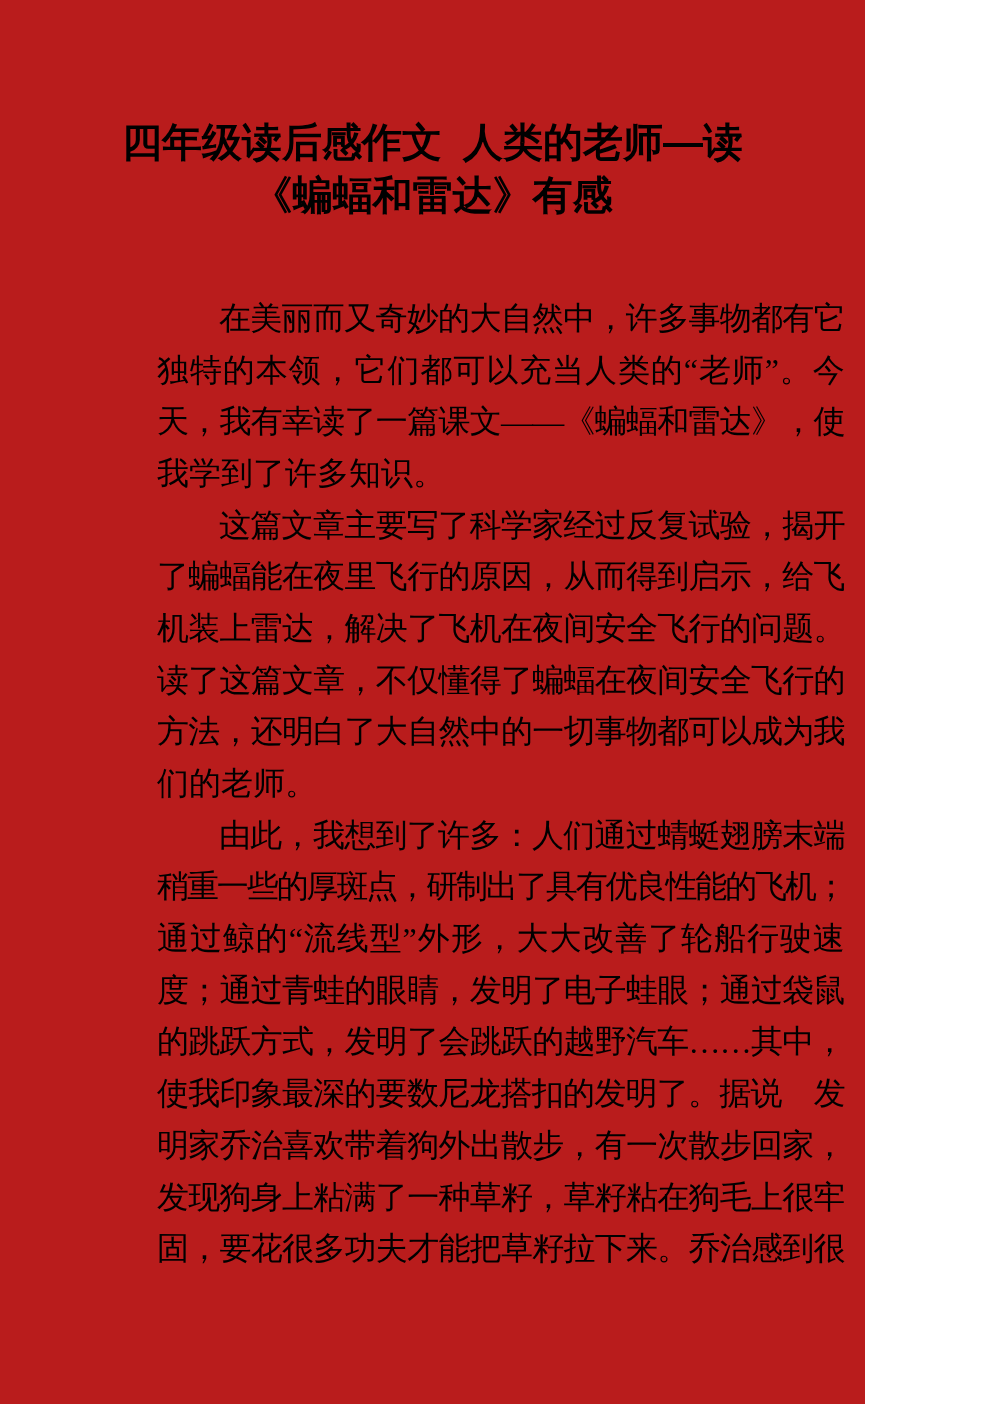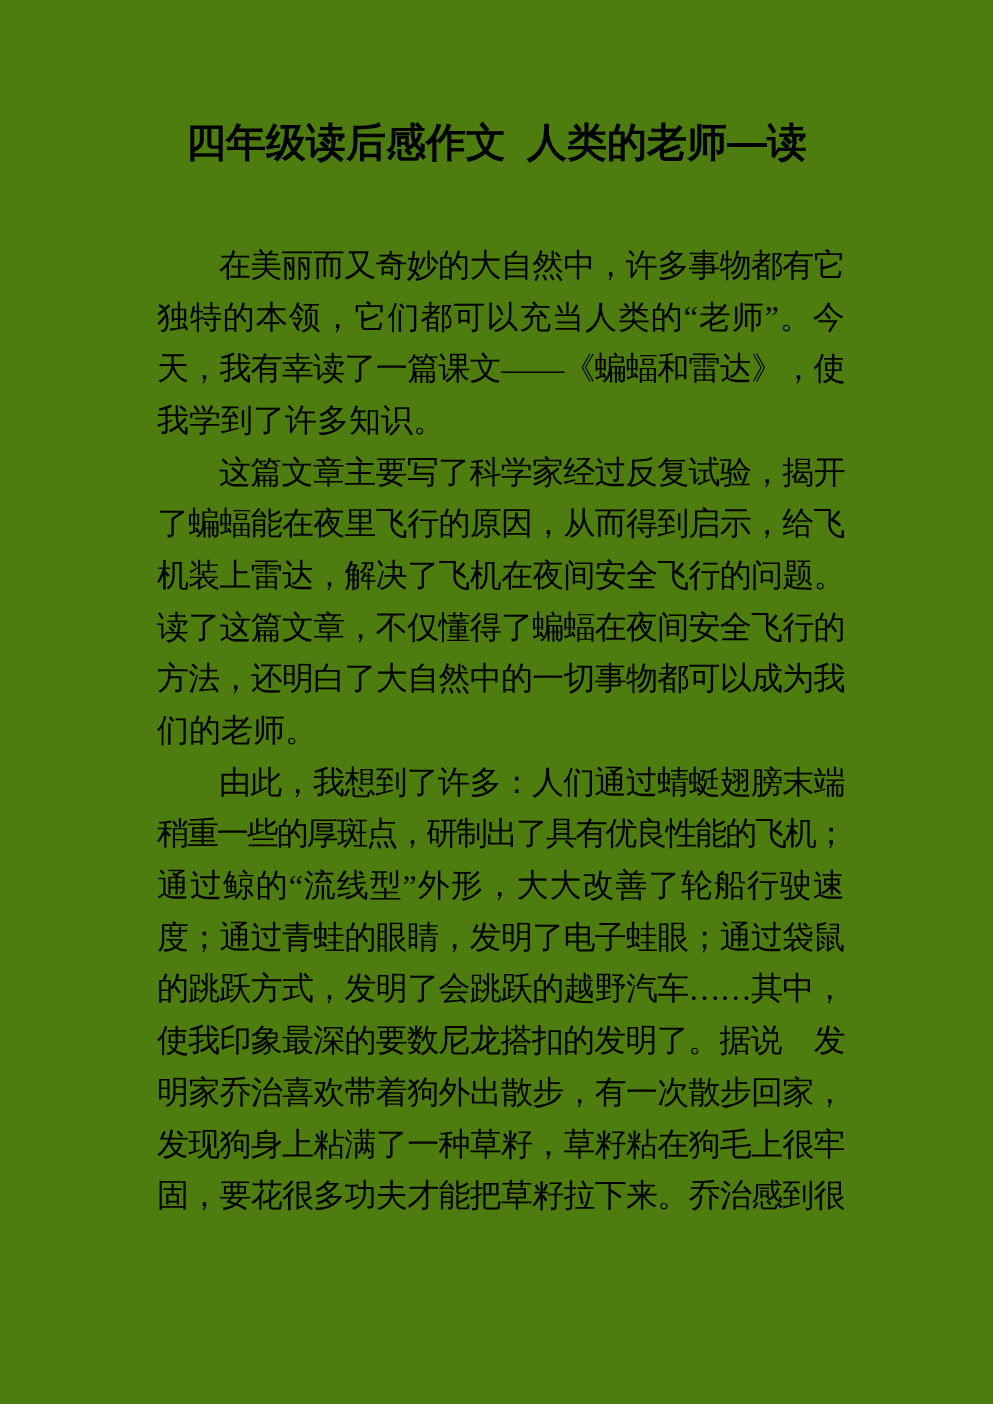--- a/index.html
+++ b/index.html
@@ -2,23 +2,23 @@
 <html><head>
 <meta charset="utf-8">
 <style>
   html, body {
     margin: 0;
     padding: 0;
     background: #ffffff;
   }
   .page {
     position: relative;
-    width: 993px;
+    width: 865px;
     height: 1404px;
-    background: #4d7c0f;
+    background: #b91c1c;
     overflow: hidden;
     color: #000000;
   }
   .title {
     padding-top: 116px;
     text-align: center;
     font-family: "Liberation Sans", "DejaVu Sans", sans-serif;
     font-weight: bold;
     font-size: 40px;
     line-height: 53px;
@@ -56,20 +56,21 @@
     flex: 0 0 1em;
   }
 </style>
 </head>
 <body>
 
 <div class="page">
 
   <div class="title">
     <div class="title-line">四年级读后感作文 人类的老师—读</div>
+    <div class="title-line">《蝙蝠和雷达》有感</div>
   </div>
 
   <div class="essay">
       <div class="line justify indent"><span class="ch">在</span><span class="ch">美</span><span class="ch">丽</span><span class="ch">而</span><span class="ch">又</span><span class="ch">奇</span><span class="ch">妙</span><span class="ch">的</span><span class="ch">大</span><span class="ch">自</span><span class="ch">然</span><span class="ch">中</span><span class="ch">，</span><span class="ch">许</span><span class="ch">多</span><span class="ch">事</span><span class="ch">物</span><span class="ch">都</span><span class="ch">有</span><span class="ch">它</span></div>
       <div class="line justify"><span class="ch">独</span><span class="ch">特</span><span class="ch">的</span><span class="ch">本</span><span class="ch">领</span><span class="ch">，</span><span class="ch">它</span><span class="ch">们</span><span class="ch">都</span><span class="ch">可</span><span class="ch">以</span><span class="ch">充</span><span class="ch">当</span><span class="ch">人</span><span class="ch">类</span><span class="ch">的</span><span class="ch">“</span><span class="ch">老</span><span class="ch">师</span><span class="ch">”</span><span class="ch">。</span><span class="ch">今</span></div>
       <div class="line justify"><span class="ch">天</span><span class="ch">，</span><span class="ch">我</span><span class="ch">有</span><span class="ch">幸</span><span class="ch">读</span><span class="ch">了</span><span class="ch">一</span><span class="ch">篇</span><span class="ch">课</span><span class="ch">文</span><span class="ch">—</span><span class="ch">—</span><span class="ch">《</span><span class="ch">蝙</span><span class="ch">蝠</span><span class="ch">和</span><span class="ch">雷</span><span class="ch">达</span><span class="ch">》</span><span class="ch">，</span><span class="ch">使</span></div>
       <div class="line plain"><span class="ch">我</span><span class="ch">学</span><span class="ch">到</span><span class="ch">了</span><span class="ch">许</span><span class="ch">多</span><span class="ch">知</span><span class="ch">识</span><span class="ch">。</span></div>
       <div class="line justify indent"><span class="ch">这</span><span class="ch">篇</span><span class="ch">文</span><span class="ch">章</span><span class="ch">主</span><span class="ch">要</span><span class="ch">写</span><span class="ch">了</span><span class="ch">科</span><span class="ch">学</span><span class="ch">家</span><span class="ch">经</span><span class="ch">过</span><span class="ch">反</span><span class="ch">复</span><span class="ch">试</span><span class="ch">验</span><span class="ch">，</span><span class="ch">揭</span><span class="ch">开</span></div>
       <div class="line justify"><span class="ch">了</span><span class="ch">蝙</span><span class="ch">蝠</span><span class="ch">能</span><span class="ch">在</span><span class="ch">夜</span><span class="ch">里</span><span class="ch">飞</span><span class="ch">行</span><span class="ch">的</span><span class="ch">原</span><span class="ch">因</span><span class="ch">，</span><span class="ch">从</span><span class="ch">而</span><span class="ch">得</span><span class="ch">到</span><span class="ch">启</span><span class="ch">示</span><span class="ch">，</span><span class="ch">给</span><span class="ch">飞</span></div>
       <div class="line justify"><span class="ch">机</span><span class="ch">装</span><span class="ch">上</span><span class="ch">雷</span><span class="ch">达</span><span class="ch">，</span><span class="ch">解</span><span class="ch">决</span><span class="ch">了</span><span class="ch">飞</span><span class="ch">机</span><span class="ch">在</span><span class="ch">夜</span><span class="ch">间</span><span class="ch">安</span><span class="ch">全</span><span class="ch">飞</span><span class="ch">行</span><span class="ch">的</span><span class="ch">问</span><span class="ch">题</span><span class="ch">。</span></div>

